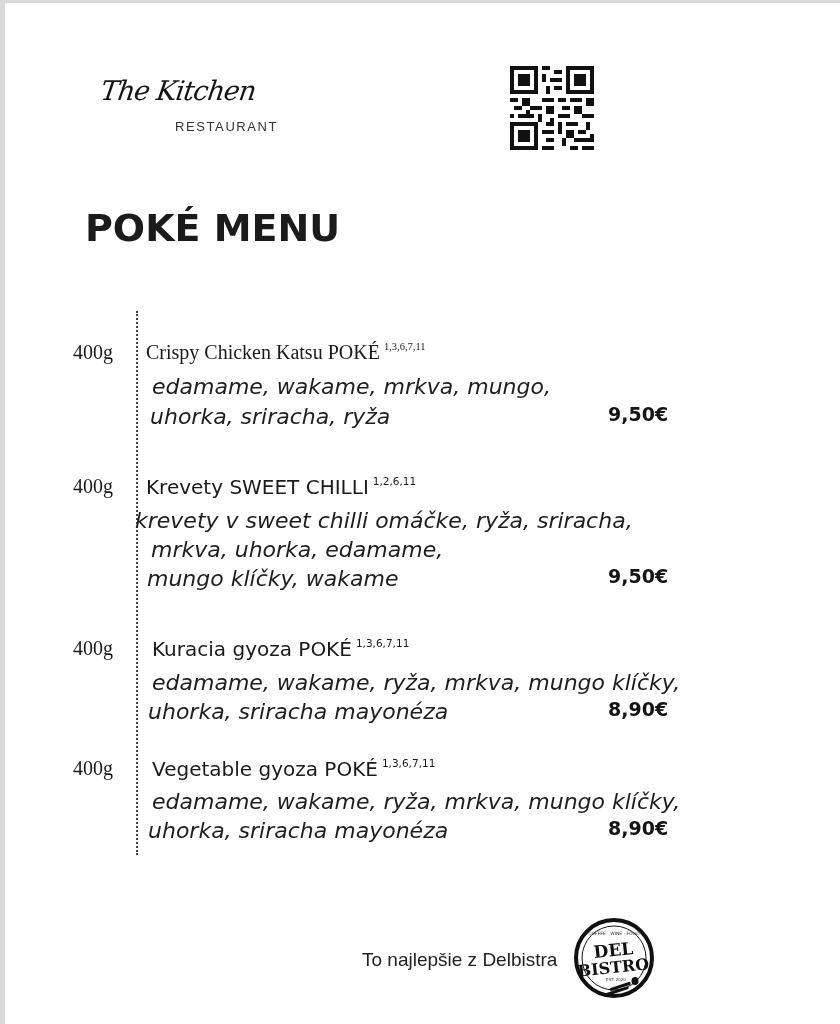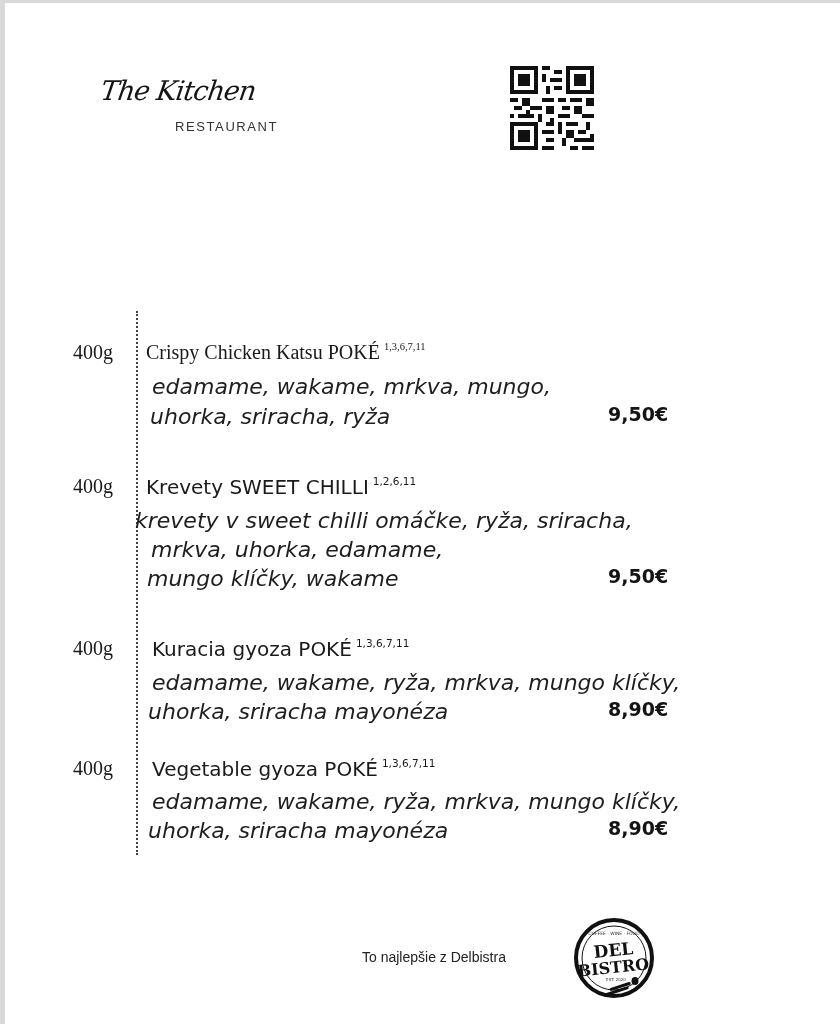--- a/index.html
+++ b/index.html
@@ -73,21 +73,21 @@
     font-size: 22px; color: #1e1e1e; white-space: nowrap;
   }
   .price {
     font-family: "DejaVu Sans", sans-serif; font-weight: bold;
     font-size: 19px; color: #141414;
   }
 
   .footer-text {
     left: 357px; top: 946px;
     font-family: "Liberation Sans", sans-serif;
-    font-size: 14px; color: #222;
+    font-size: 19px; color: #222;
   }
   .bistro-logo { left: 566px; top: 912px; width: 86px; height: 86px; }
 </style>
 </head>
 <body>
 
 <div class="page">
 
   <div class="abs kitchen-logo">
     <div class="kitchen-script">The Kitchen</div>
@@ -149,20 +149,21 @@
         <rect x="8" y="20" width="3" height="1"></rect>
           <rect x="15" y="20" width="2" height="1"></rect>
         <rect x="18" y="20" width="3" height="1"></rect>
           <rect x="20" y="17" width="1" height="2"></rect>
         <rect x="10" y="13" width="1" height="1"></rect>
           <rect x="4" y="11" width="1" height="1"></rect>
       </g>
     </svg>
   </div>
 
+  <div class="abs title">POKÉ MENU</div>
 
   <div class="abs divider"></div>
 
   <div>
     <div class="abs weight" style="left:68px; top:338px;">400g</div>
     <div class="abs item-name" style="left:141px; top:338px;font-family:Liberation Serif, serif;">
       <span>Crispy Chicken Katsu POKÉ</span><sup>1,3,6,7,11</sup>
     </div>
     <div class="abs desc" style="left:147px; top:371px;">edamame, wakame, mrkva, mungo,</div>
     <div class="abs desc" style="left:145px; top:401px;text-align:right;">uhorka, sriracha, ryža</div>

